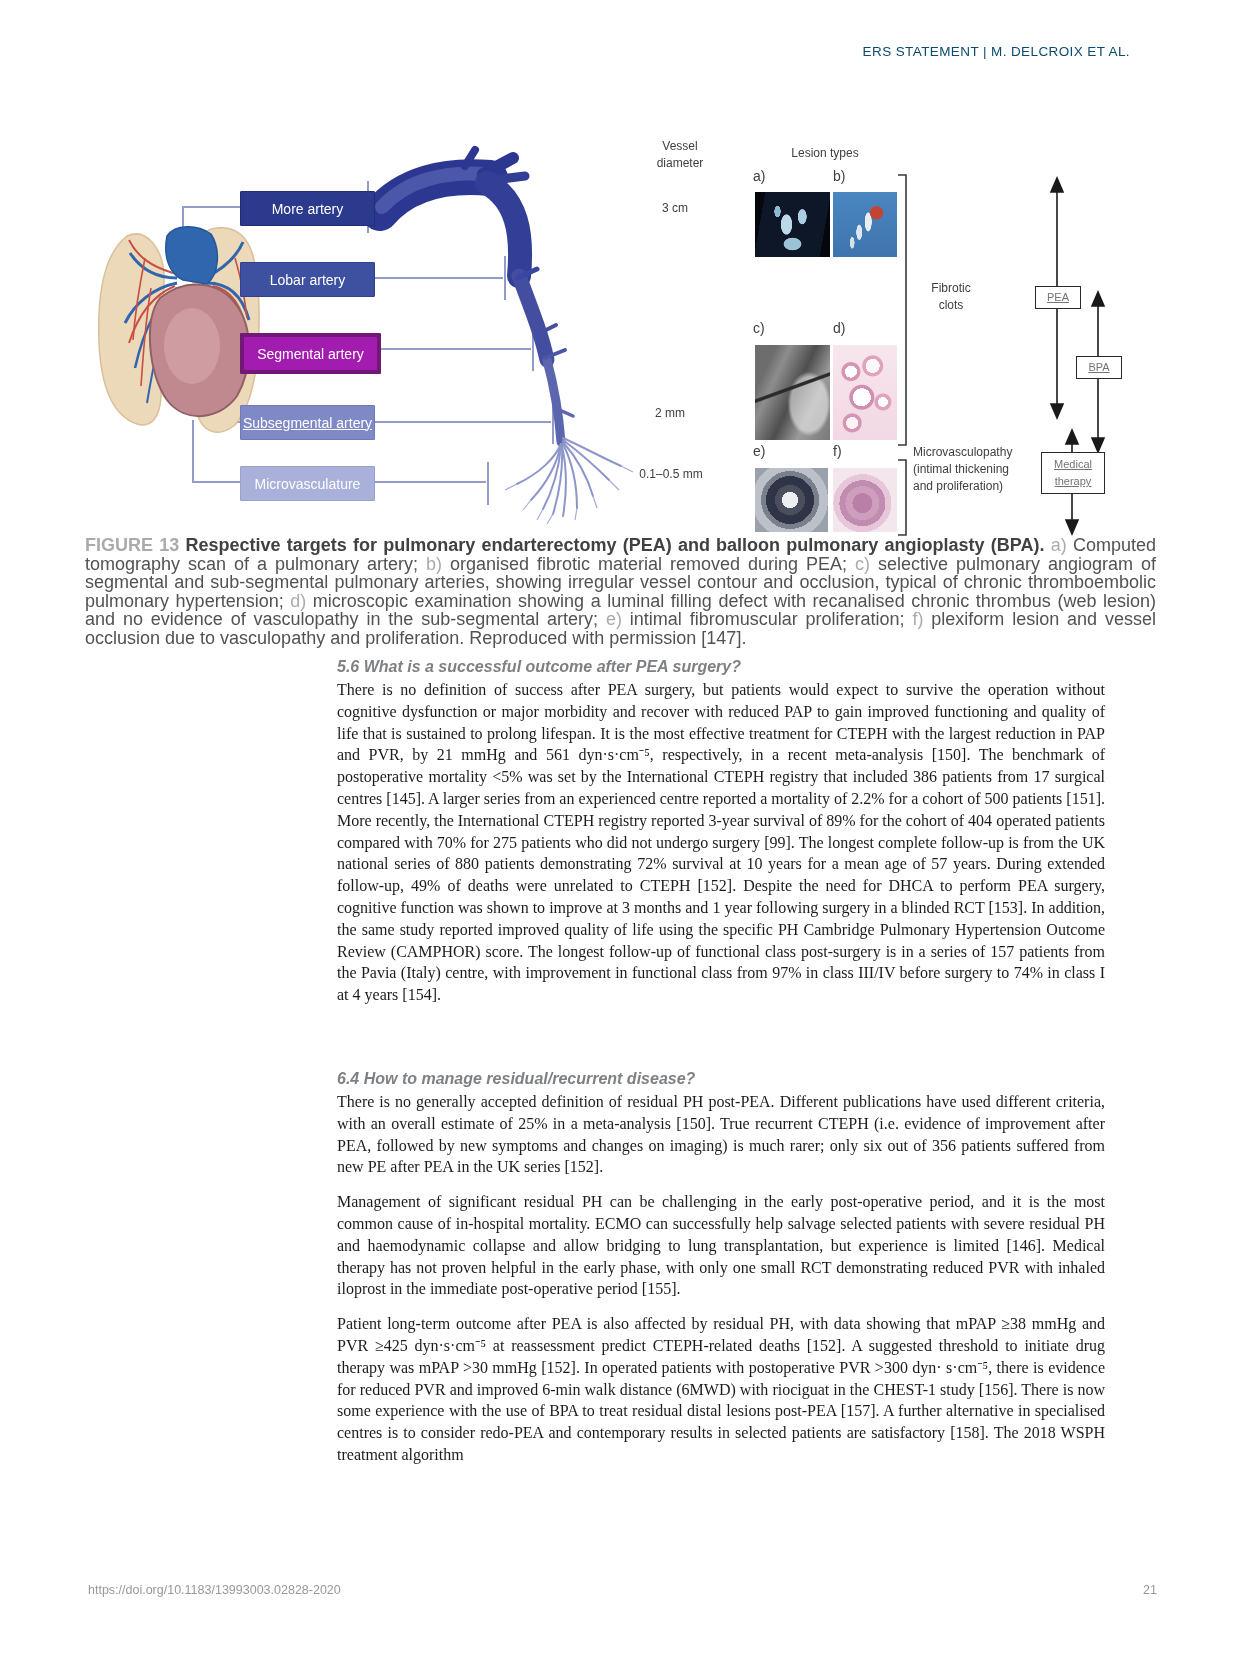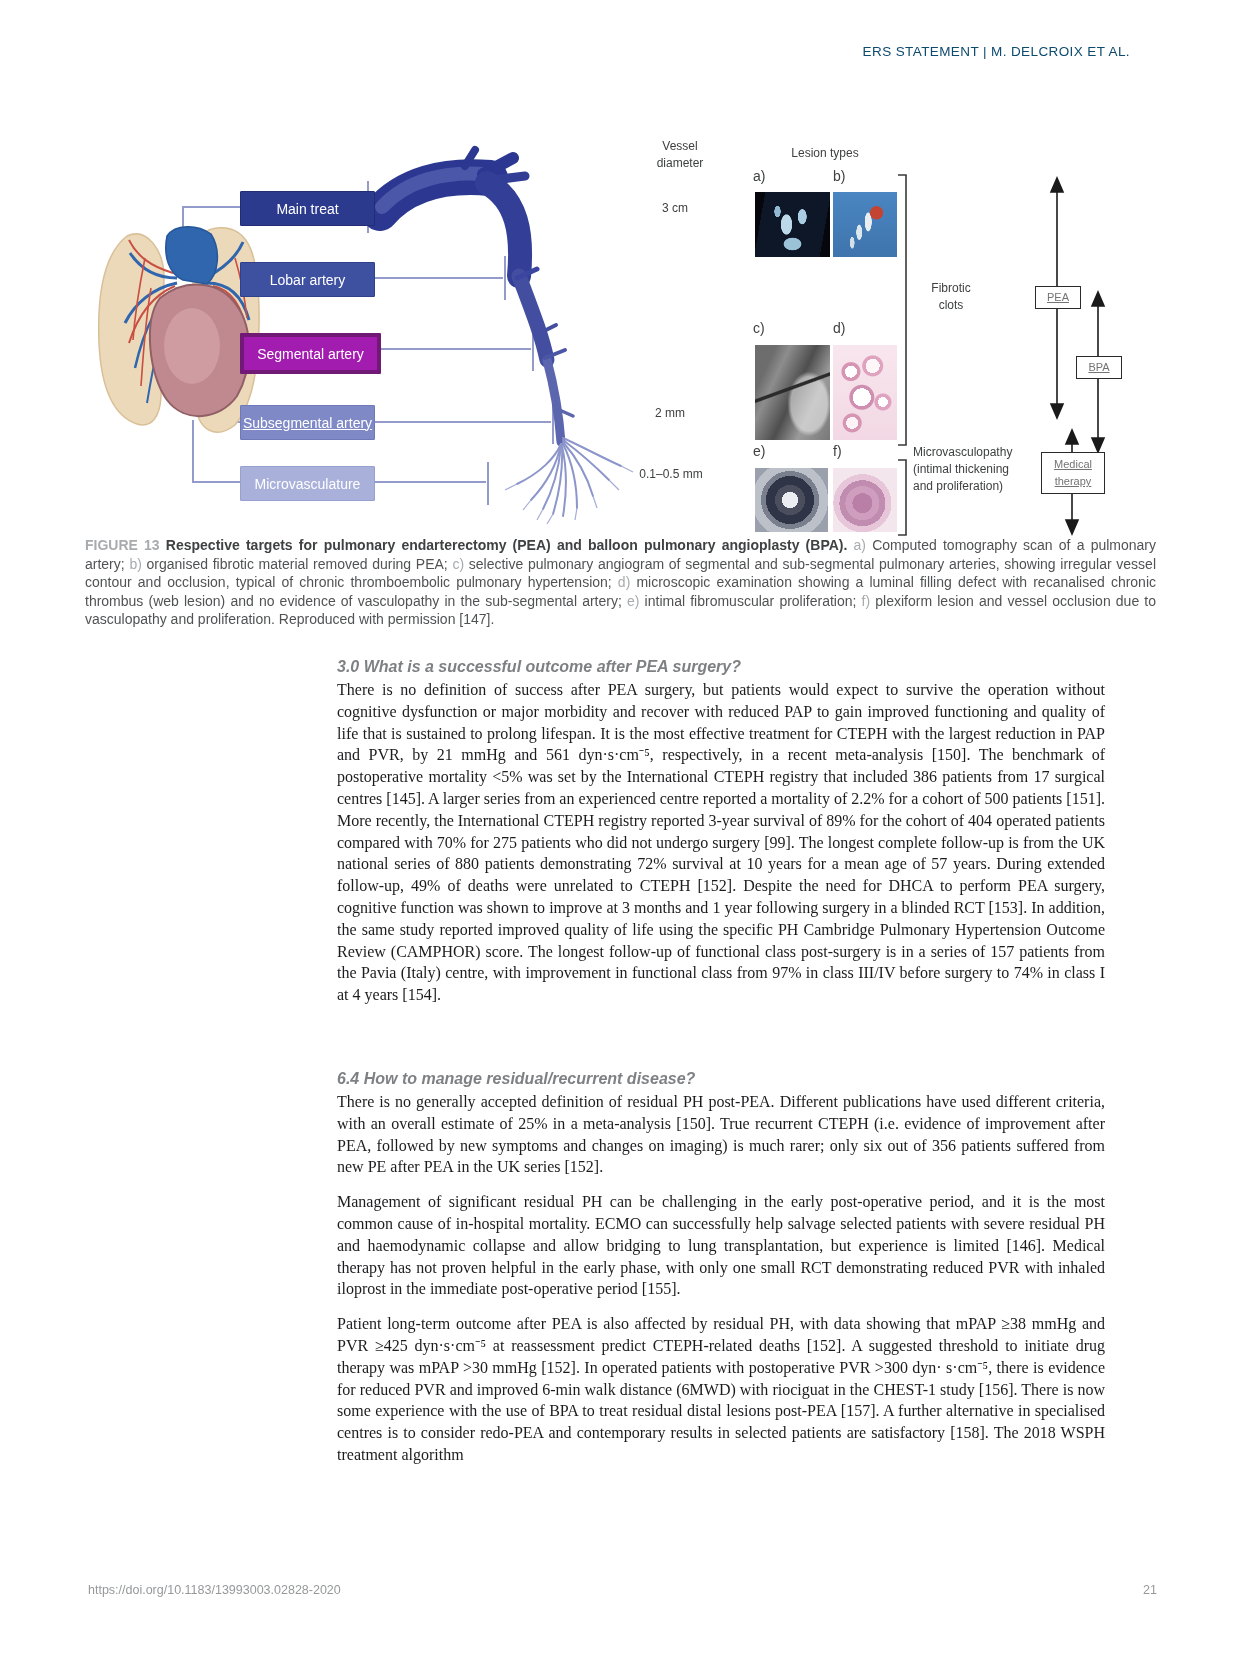--- a/index.html
+++ b/index.html
@@ -53,21 +53,21 @@
     radial-gradient(circle at 78% 60%, #fff 0 5px, #dfa3bf 5px 8px, transparent 9px),
     radial-gradient(circle at 30% 82%, #fdf3f7 0 6px, #d795b4 6px 9px, transparent 10px),
     linear-gradient(180deg,#f8e6ee,#f2d8e4);}
   #panel-e{left:670px;top:340px;width:73px;height:64px;background:
     radial-gradient(circle at 48% 50%, #eceef2 0 8px, #4a4e5d 8px 15px, #303447 15px 24px,
       #7a7f8e 24px 29px, #bcc0c9 29px 38px, #9aa0ac 38px);}
   #panel-f{left:748px;top:340px;width:64px;height:64px;background:
     radial-gradient(circle at 46% 55%, #b97fa6 0 10px, #cf9dbd 10px 17px, #c08cb0 17px 23px,
       #e7c6da 23px 29px, #f4e6ed 29px);}
   
-  .caption{position:absolute;left:85px;top:536px;width:1071px;font-size:14px;
+  .caption{position:absolute;left:85px;top:536px;width:1071px;font-size:18px;
            line-height:18.6px;color:#515254;text-align:justify;}
   .cap-label{color:#a8abad;font-weight:bold;}
   .cap-bold{font-weight:bold;color:#3f4142;}
   .cap-key{color:#a8abad;}
   
   .sec{position:absolute;left:337px;width:768px;}
   #sec63{top:658px;}
   #sec64{top:1070px;}
   .sec h3{margin:0 0 3px 0;font-family:"Liberation Sans",sans-serif;font-size:16px;
           font-style:italic;font-weight:bold;color:#7e8184;}
@@ -187,21 +187,21 @@
         <polygon points="1013,324 1007,310 1019,310"></polygon>
       </g>
       <g stroke="#1a1a1a" stroke-width="1.6" fill="#1a1a1a">
         <line x1="987" y1="314" x2="987" y2="394"></line>
         <polygon points="987,302 981,316 993,316"></polygon>
         <polygon points="987,406 981,392 993,392"></polygon>
       </g>
     </svg>
 
     <div class="abox abox0">
-        <span>Main treat</span>
+        <span>More artery</span>
       </div>
     <div class="abox abox1">
         <span>Lobar artery</span>
       </div>
     <div class="abox abox2">
         <span>Segmental artery</span>
       </div>
     <div class="abox abox3">
         <span>Subsegmental artery</span>
       </div>
@@ -265,21 +265,21 @@
     <span>selective pulmonary angiogram of segmental and sub-segmental pulmonary arteries, showing irregular vessel contour and occlusion, typical of chronic thromboembolic pulmonary hypertension;</span>
     <span class="cap-key">d)</span>
     <span>microscopic examination showing a luminal filling defect with recanalised chronic thrombus (web lesion) and no evidence of vasculopathy in the sub-segmental artery;</span>
     <span class="cap-key">e)</span>
     <span>intimal fibromuscular proliferation;</span>
     <span class="cap-key">f)</span>
     <span>plexiform lesion and vessel occlusion due to vasculopathy and proliferation. Reproduced with permission [147].</span>
   </div>
 
   <div class="sec" id="sec63">
-    <h3>3.0 What is a successful outcome after PEA surgery?</h3>
+    <h3>5.6 What is a successful outcome after PEA surgery?</h3>
     <p>There is no definition of success after PEA surgery, but patients would expect to survive the operation without cognitive dysfunction or major morbidity and recover with reduced PAP to gain improved functioning and quality of life that is sustained to prolong lifespan. It is the most effective treatment for CTEPH with the largest reduction in PAP and PVR, by 21 mmHg and 561 dyn·s·cm⁻⁵, respectively, in a recent meta-analysis [150]. The benchmark of postoperative mortality &lt;5% was set by the International CTEPH registry that included 386 patients from 17 surgical centres [145]. A larger series from an experienced centre reported a mortality of 2.2% for a cohort of 500 patients [151]. More recently, the International CTEPH registry reported 3-year survival of 89% for the cohort of 404 operated patients compared with 70% for 275 patients who did not undergo surgery [99]. The longest complete follow-up is from the UK national series of 880 patients demonstrating 72% survival at 10 years for a mean age of 57 years. During extended follow-up, 49% of deaths were unrelated to CTEPH [152]. Despite the need for DHCA to perform PEA surgery, cognitive function was shown to improve at 3 months and 1 year following surgery in a blinded RCT [153]. In addition, the same study reported improved quality of life using the specific PH Cambridge Pulmonary Hypertension Outcome Review (CAMPHOR) score. The longest follow-up of functional class post-surgery is in a series of 157 patients from the Pavia (Italy) centre, with improvement in functional class from 97% in class III/IV before surgery to 74% in class I at 4 years [154].</p>
   </div>
 
   <div class="sec" id="sec64">
     <h3>6.4 How to manage residual/recurrent disease?</h3>
     <p>There is no generally accepted definition of residual PH post-PEA. Different publications have used different criteria, with an overall estimate of 25% in a meta-analysis [150]. True recurrent CTEPH (i.e. evidence of improvement after PEA, followed by new symptoms and changes on imaging) is much rarer; only six out of 356 patients suffered from new PE after PEA in the UK series [152].</p>
     <p>Management of significant residual PH can be challenging in the early post-operative period, and it is the most common cause of in-hospital mortality. ECMO can successfully help salvage selected patients with severe residual PH and haemodynamic collapse and allow bridging to lung transplantation, but experience is limited [146]. Medical therapy has not proven helpful in the early phase, with only one small RCT demonstrating reduced PVR with inhaled iloprost in the immediate post-operative period [155].</p>
     <p>Patient long-term outcome after PEA is also affected by residual PH, with data showing that mPAP ≥38 mmHg and PVR ≥425 dyn·s·cm⁻⁵ at reassessment predict CTEPH-related deaths [152]. A suggested threshold to initiate drug therapy was mPAP &gt;30 mmHg [152]. In operated patients with postoperative PVR &gt;300 dyn· s·cm⁻⁵, there is evidence for reduced PVR and improved 6-min walk distance (6MWD) with riociguat in the CHEST-1 study [156]. There is now some experience with the use of BPA to treat residual distal lesions post-PEA [157]. A further alternative in specialised centres is to consider redo-PEA and contemporary results in selected patients are satisfactory [158]. The 2018 WSPH treatment algorithm</p>
   </div>
 

